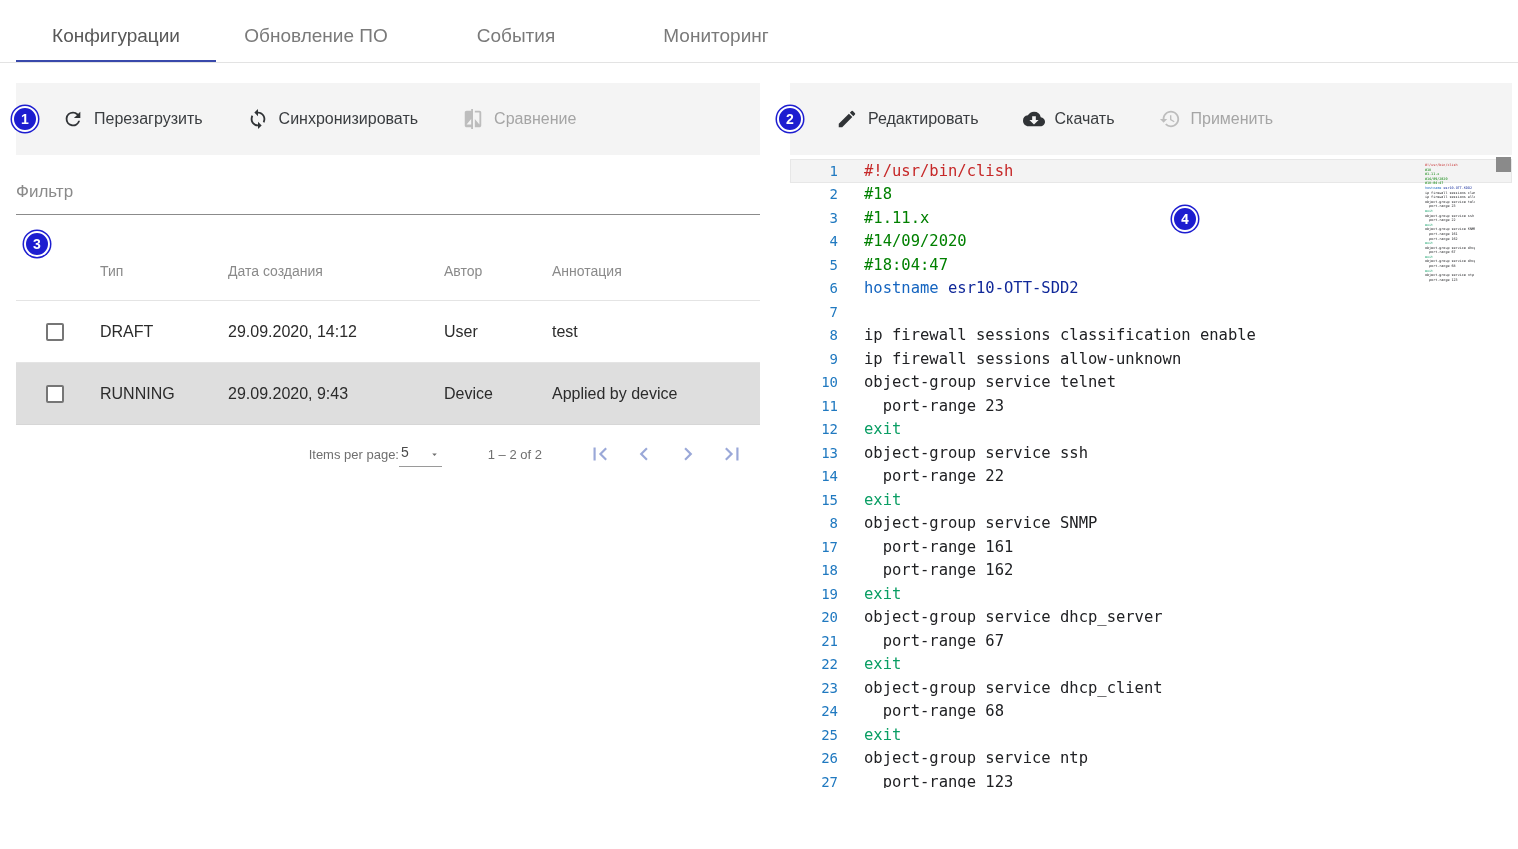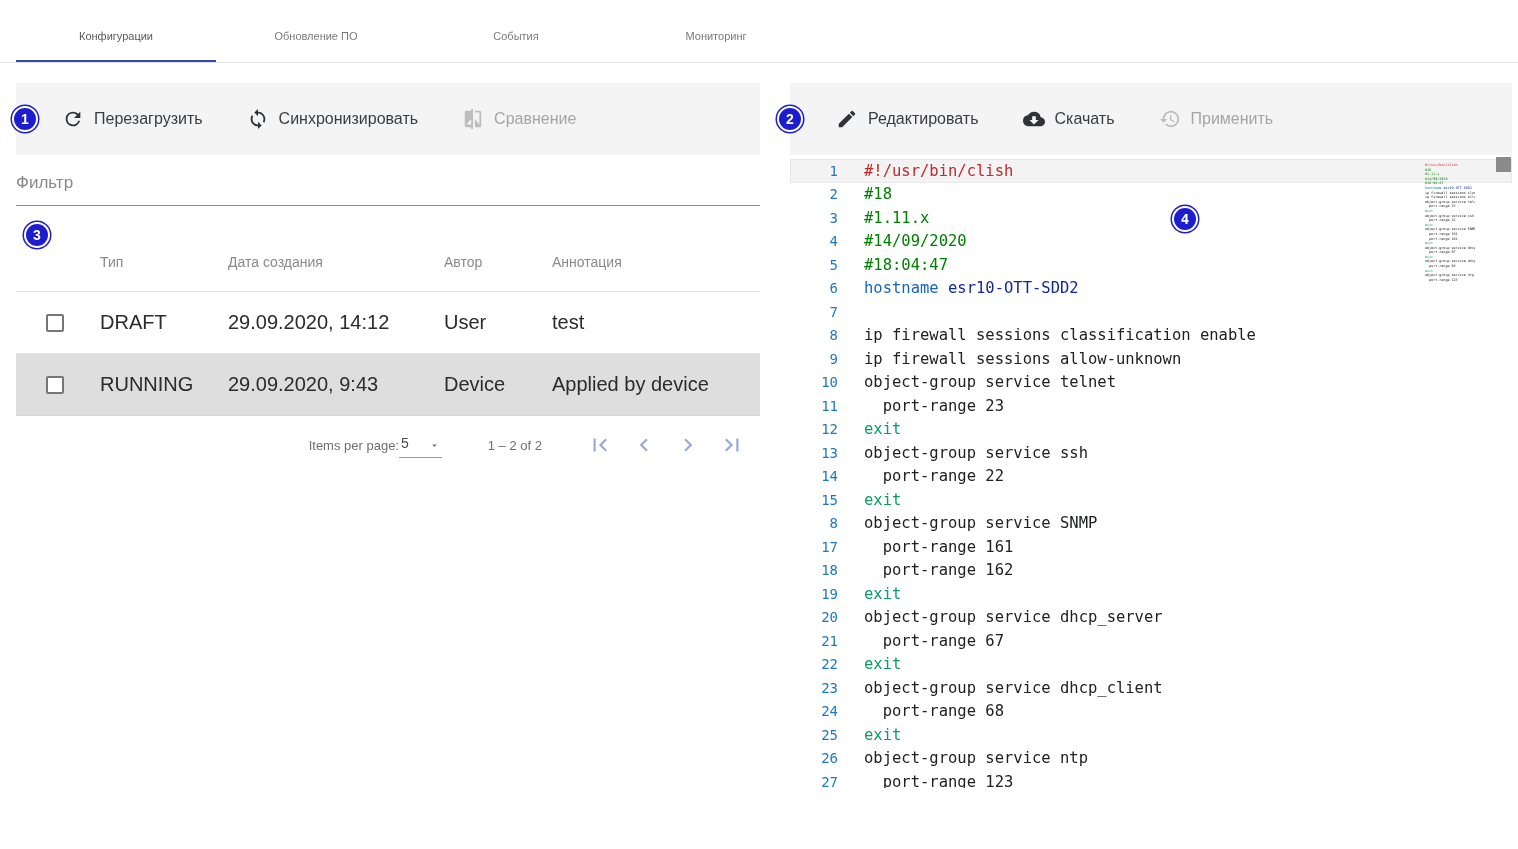--- a/index.html
+++ b/index.html
@@ -11,51 +11,51 @@
     --paginator-icon:#9aa8d8;
   }
   *{box-sizing:border-box;margin:0;padding:0;}
   html,body{width:1518px;height:849px;overflow:hidden;}
   body{font-family:"Liberation Sans",sans-serif;background:#fff;color:#212121;position:relative;}
 
   .app-title{padding:20px 16px 12px;font-size:21px;font-weight:700;color:#1f1f1f;}
 
   .tabs{display:flex;border-bottom:1px solid #e3e3e3;padding-left:16px;margin-top:10px;}
   .tab{width:200px;height:52px;display:flex;align-items:center;justify-content:center;
-       font-size:11px;color:#7a7a7a;cursor:pointer;position:relative;}
+       font-size:19px;color:#7a7a7a;cursor:pointer;position:relative;}
   .tab.active{color:#585858;}
   .tab.active::after{content:"";position:absolute;bottom:0;left:0;right:0;height:2px;background:var(--accent);}
 
   .content{display:flex;margin-top:20px;}
   .left-col{width:744px;margin-left:16px;}
   .right-col{width:722px;margin-left:30px;}
 
   .toolbar{position:relative;height:72px;background:var(--toolbar-bg);display:flex;align-items:center;
            padding-left:46px;gap:44px;}
   .tool-btn{display:flex;align-items:center;gap:10px;background:none;border:none;cursor:pointer;
             font-family:inherit;font-size:16px;color:#3a3d40;}
   .tool-btn svg{width:22px;height:22px;fill:#303336;flex:0 0 auto;}
   .tool-btn.disabled{color:#a5a5a5;cursor:default;}
   .tool-btn.disabled svg{fill:#bdbdbd;}
 
   .callout{position:absolute;width:26px;height:26px;border-radius:50%;background:var(--callout-bg);
            color:#fff;font-size:14px;font-weight:700;display:flex;align-items:center;justify-content:center;
            border:2px solid #fff;box-shadow:0 0 0 1.5px var(--callout-bg);z-index:6;}
 
-  .filter-wrap{margin-top:10px;}
+  .filter-wrap{margin-top:19px;}
   .filter-input{width:100%;border:0;border-bottom:1px solid #8b8b8b;background:transparent;outline:none;
                 font-family:inherit;font-size:17px;color:#444;padding:8px 0 12px;}
   .filter-input::placeholder{color:#8a8a8a;}
 
   .table{position:relative;margin-top:26px;}
   .t-row{display:flex;align-items:center;height:62px;border-bottom:1px solid #e4e4e4;}
   .t-row.header{height:60px;}
   .t-row.selected{background:var(--selected-row-bg);border-bottom-color:#d6d6d6;}
   .hcell{font-size:14px;color:#8a8a8a;}
-  .cell{font-size:20px;color:#2b2b2b;}
+  .cell{font-size:16px;color:#2b2b2b;}
   .col-check{width:84px;padding-left:30px;flex:0 0 84px;}
   .col-type{width:128px;flex:0 0 128px;}
   .col-date{width:216px;flex:0 0 216px;}
   .col-author{width:108px;flex:0 0 108px;}
   .col-annot{flex:1;}
   .checkbox{display:block;width:18px;height:18px;border:2px solid #767676;border-radius:2px;background:#fff;cursor:pointer;}
 
   .paginator{display:flex;align-items:center;justify-content:flex-end;height:58px;
              font-size:13px;color:#6f6f6f;padding-right:6px;}
   .pp-label{}

